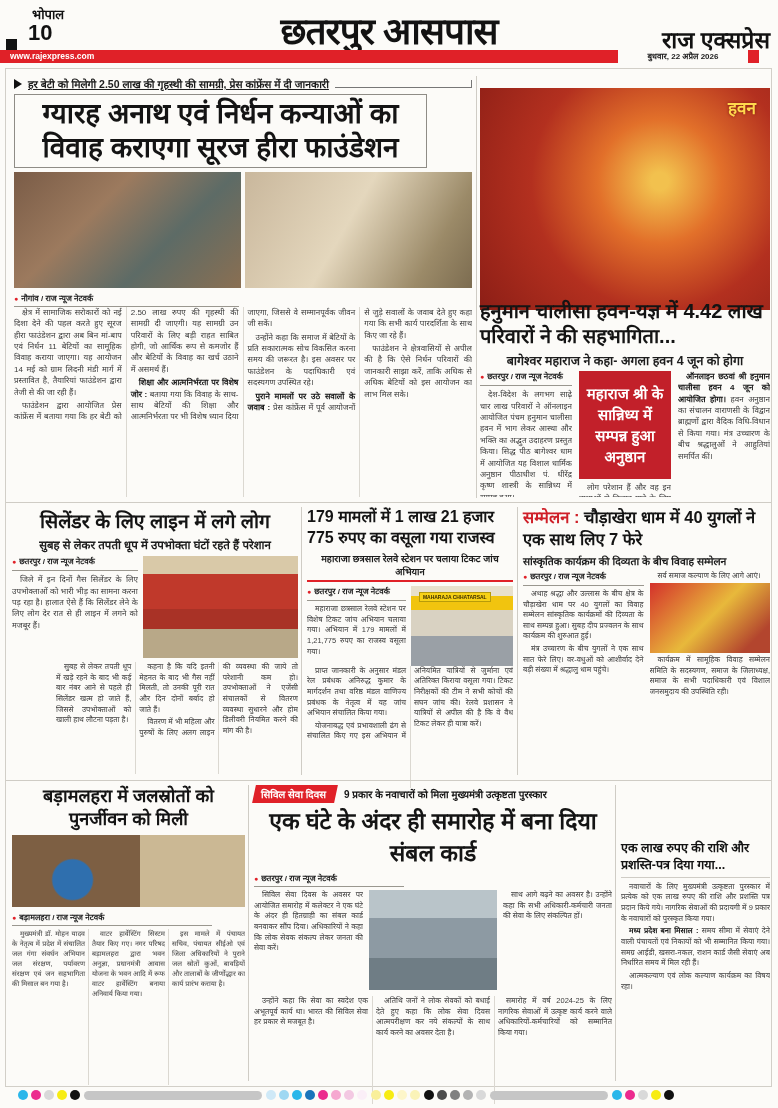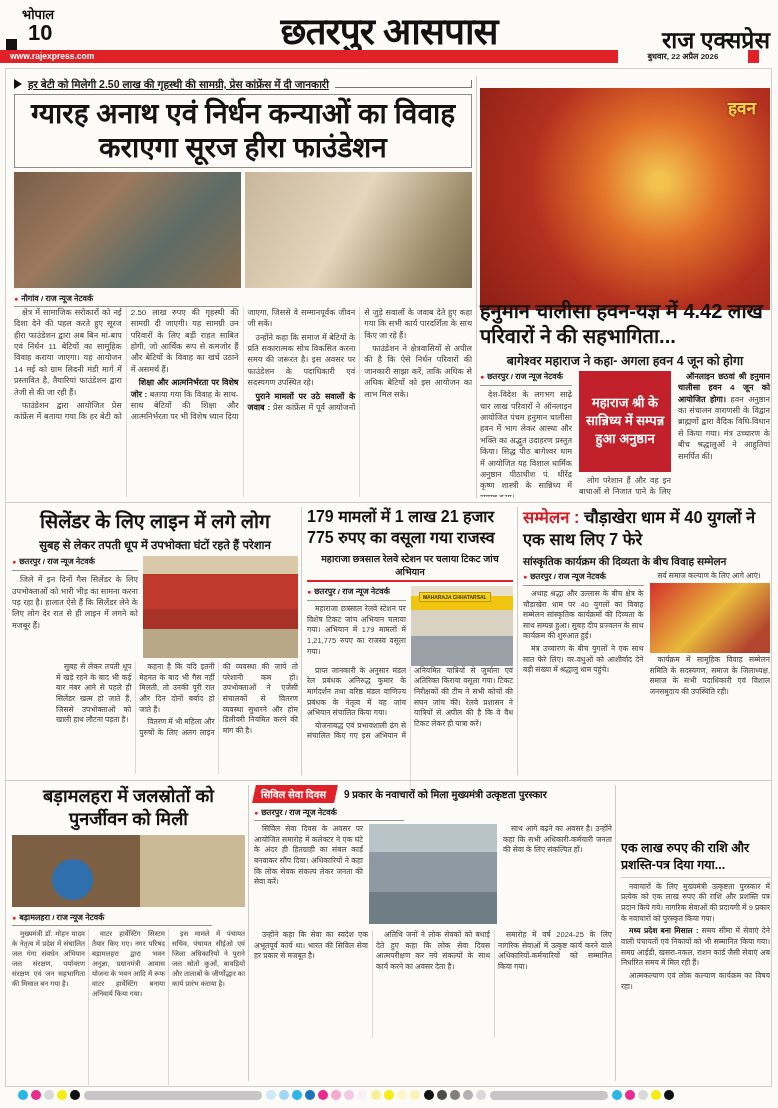--- a/index.html
+++ b/index.html
@@ -1,21 +1,21 @@
 <!DOCTYPE html>
 <html><head>
 <meta charset="utf-8">
 <style>
   * { margin:0; padding:0; box-sizing:border-box; }
   html,body { width:778px; background:#e9e7e2; }
   body { font-family:"Liberation Sans","DejaVu Sans",sans-serif; }
   #page { position:relative; width:778px; height:1108px; background:#fcfbf8; overflow:hidden; color:#222; }
 
   
-  .city { position:absolute; left:22px; top:5px; font-size:13px; font-weight:700; color:#111;font-family:Liberation Mono, monospace; }
+  .city { position:absolute; left:32px; top:5px; font-size:13px; font-weight:700; color:#111;font-family:Liberation Mono, monospace; }
   .pageno { position:absolute; left:28px; top:20px; font-size:22px; font-weight:800; color:#111;text-align:center; }
   .regmark { position:absolute; left:6px; top:39px; width:11px; height:14px; background:#121212; }
   .section-title { position:absolute; left:0; right:0; top:4px; text-align:center; font-size:37px; font-weight:900; color:#121212; letter-spacing:-1px; }
   .brand { position:absolute; right:8px; top:23px; font-size:23px; font-weight:900; color:#121212; }
   .redbar { position:absolute; left:0; top:50px; width:778px; height:26px; }
   .redbar .seg { position:absolute; left:0; top:0; width:618px; height:13px; background:#e02128; color:#fff; font-size:8.5px; font-weight:700; line-height:13px; padding-left:10px; }
   .redbar .date { position:absolute; left:622px; top:0; width:122px; text-align:center; font-size:8px; font-weight:700; color:#222; line-height:13px; }
   .redbar .sq { position:absolute; left:748px; top:0; width:11px; height:13px; background:#e02128; }
 
   .frame { position:absolute; left:5px; top:68px; width:767px; height:1019px; border:1px solid #d2cfc8; }
@@ -28,36 +28,36 @@
   .bodytxt { font-size:8px; line-height:1.42; color:#3b3b3b; text-align:justify; overflow:hidden; }
   .bodytxt p { text-indent:8px; margin-bottom:2px; }
   .bodytxt b { color:#161616; }
   .photo { position:relative; overflow:hidden; }
 
   
   .kicker { position:absolute; left:14px; top:77px; width:458px; display:flex; align-items:center; gap:6px; height:14px; }
   .kicker .arrow { width:0; height:0; border-left:8px solid #111; border-top:5px solid transparent; border-bottom:5px solid transparent; }
   .kicker .ktext { font-size:10.5px; font-weight:700; color:#1c1c1c; text-decoration:underline; white-space:nowrap; }
   .kicker .kline { flex:1; height:8px; border-bottom:1px solid #777; border-right:1px solid #777; }
-  .lead-hbox { position:absolute; left:14px; top:94px; width:458px; height:74px; border:1px solid #8f8c86; text-align:center; font-size:28px; font-weight:800; line-height:1.22; color:#141414; padding-top:2px; }
+  .lead-hbox { position:absolute; left:14px; top:94px; width:413px; height:74px; border:1px solid #8f8c86; text-align:center; font-size:28px; font-weight:800; line-height:1.22; color:#141414; padding-top:2px; }
   .lead-photos { position:absolute; left:14px; top:172px; width:458px; height:116px; display:flex; gap:4px; }
   .lead-photos .photo { flex:1; height:116px; }
   .ph-press { background:linear-gradient(135deg,#7a5c47,#9c7a5e 35%,#5d6b66 65%,#8a6f52); }
   .ph-tilak { background:linear-gradient(120deg,#c9b79c,#e4d7bd 45%,#9b8a68 80%,#7c6c50); }
   .lead-byline { position:absolute; left:14px; top:292px; width:225px; }
   .lead-body { position:absolute; left:14px; top:307px; width:458px; height:190px; column-count:4; column-gap:9px; column-rule:1px solid #dbd8d1; }
 
   
   .hawan-photo { position:absolute; left:480px; top:88px; width:290px; height:222px; background:radial-gradient(circle at 62% 42%, #f2c14e 4%, #e2702a 28%, #b3301f 58%, #8c1e16); }
   .hawan-label { position:absolute; right:14px; top:8px; font-size:17px; font-weight:900; color:#ffd84d; text-shadow:0 0 3px #7a1410; }
   .hawan-head { position:absolute; left:480px; top:299px; width:290px; font-size:20px; font-weight:800; line-height:1.26; color:#141414; }
   .hawan-sub { position:absolute; left:480px; top:352px; width:290px; font-size:12.5px; font-weight:700; text-align:center; color:#1d1d1d; }
   .hawan-cols { position:absolute; left:480px; top:371px; width:290px; height:126px; display:flex; gap:7px; }
   .hawan-cols .col { flex:1; overflow:hidden; }
-  .redbox { background:#c2202a; color:#fff; font-size:13px; font-weight:700; text-align:center; padding:23px 5px; line-height:1.4; margin-bottom:3px; }
+  .redbox { background:#c2202a; color:#fff; font-size:15px; font-weight:700; text-align:center; padding:12px 5px; line-height:1.4; margin-bottom:3px; }
 
   
   .storyA { position:absolute; left:12px; top:507px; width:286px; }
   .storyA .h { font-size:19.5px; font-weight:800; text-align:center; color:#141414; }
   .storyA .s { font-size:11.5px; font-weight:700; text-align:center; margin-top:3px; color:#1d1d1d; }
   .rowflex { display:flex; gap:5px; margin-top:4px; }
   .ph-cyl { background:linear-gradient(180deg,#d9c9a8 0 18%,#c0392b 18% 52%,#a93226 52% 72%,#b8a888 72%); }
   .storyA .photo { height:102px; }
   .storyA .cols3 { margin-top:4px; height:112px; column-count:3; column-gap:8px; column-rule:1px solid #dbd8d1; }
 
@@ -242,20 +242,21 @@
     </div>
   </div>
 
   <div class="vrule" style="left:248px; top:785px; height:296px;"></div>
 
   <div class="storyE">
     <div class="badge-row">
       <div class="badge"><span>सिविल सेवा दिवस</span></div>
       <div class="badge-kicker">9 प्रकार के नवाचारों को मिला मुख्यमंत्री उत्कृष्टता पुरस्कार</div>
     </div>
+    <div class="h">एक घंटे के अंदर ही समारोह में बना दिया संबल कार्ड</div>
     <div class="byline"><span class="dot">●</span><span>छतरपुर / राज न्यूज नेटवर्क</span></div>
     <div class="mid">
       <div class="col bodytxt" style="font-size:7.5px;">
         <p>सिविल सेवा दिवस के अवसर पर आयोजित समारोह में कलेक्टर ने एक घंटे के अंदर ही हितग्राही का संबल कार्ड बनवाकर सौंप दिया। अधिकारियों ने कहा कि लोक सेवक संकल्प लेकर जनता की सेवा करें।</p>
       </div>
       <div class="photo ph-cer"></div>
       <div class="col bodytxt" style="font-size:7.5px;">
         <p>साथ आगे बढ़ने का अवसर है। उन्होंने कहा कि सभी अधिकारी-कर्मचारी जनता की सेवा के लिए संकल्पित हों।</p>
       </div>
     </div>

